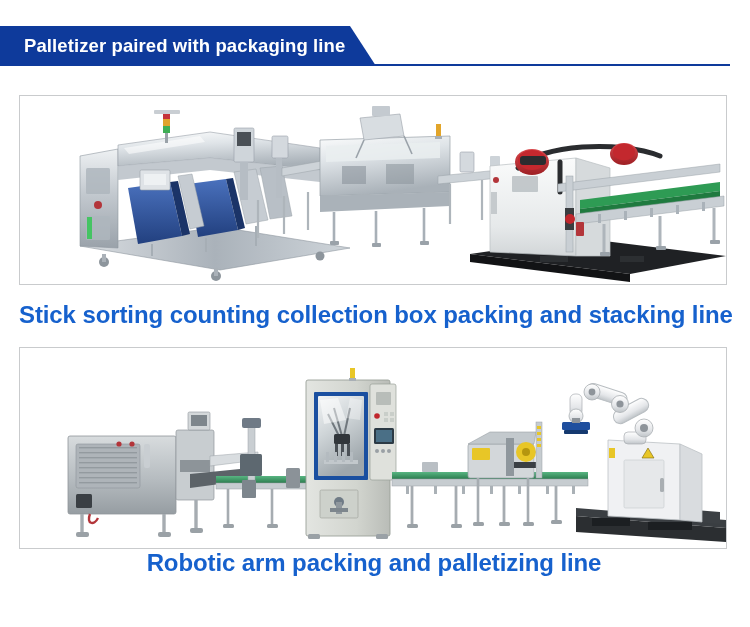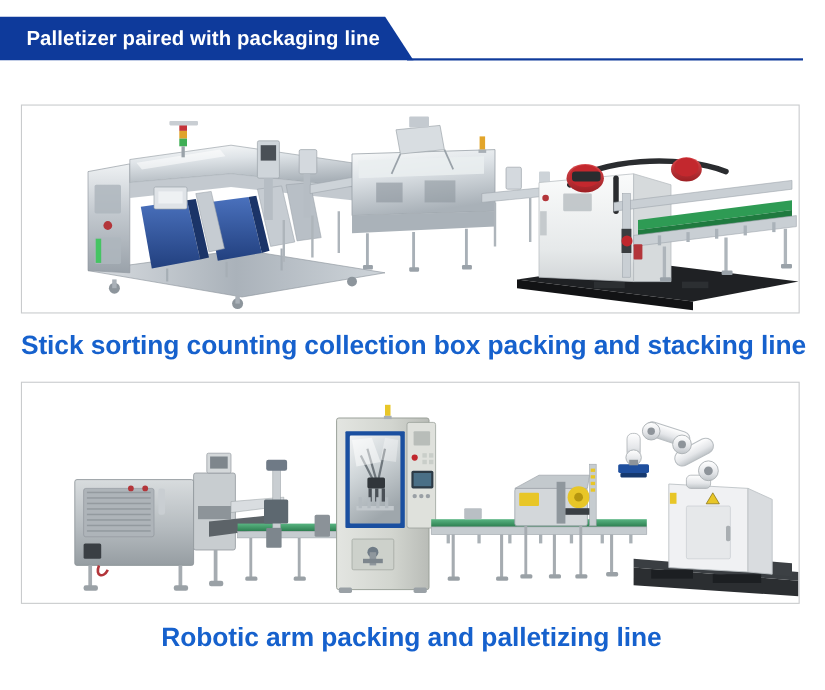--- a/index.html
+++ b/index.html
@@ -19,21 +19,21 @@
     position: relative;
     width: 750px;
     height: 627px;
     background: #ffffff;
   }
 
   
   .section-header {
     position: absolute;
     left: 0;
-    top: 15px;
+    top: 26px;
     width: 750px;
     height: 40px;
   }
   .banner-shape {
     position: absolute;
     left: 0;
     top: 0;
     width: 390px;
     height: 40px;
   }
@@ -79,21 +79,21 @@
   .product-caption {
     width: 710px;
     text-align: center;
     font-size: 24px;
     font-weight: 700;
     color: #1661cd;
     letter-spacing: -0.1px;
     white-space: nowrap;
   }
   #block-1 .product-caption { margin-top: 16px; }
-  #block-2 .product-caption { margin-top: 17px; }
+  #block-2 .product-caption { }
 
   
   .scene { position: absolute; inset: 0; }
   .sv { position: absolute; top: 0; left: 0; }
 </style>
 </head>
 <body>
 
 <div class="page">
 

